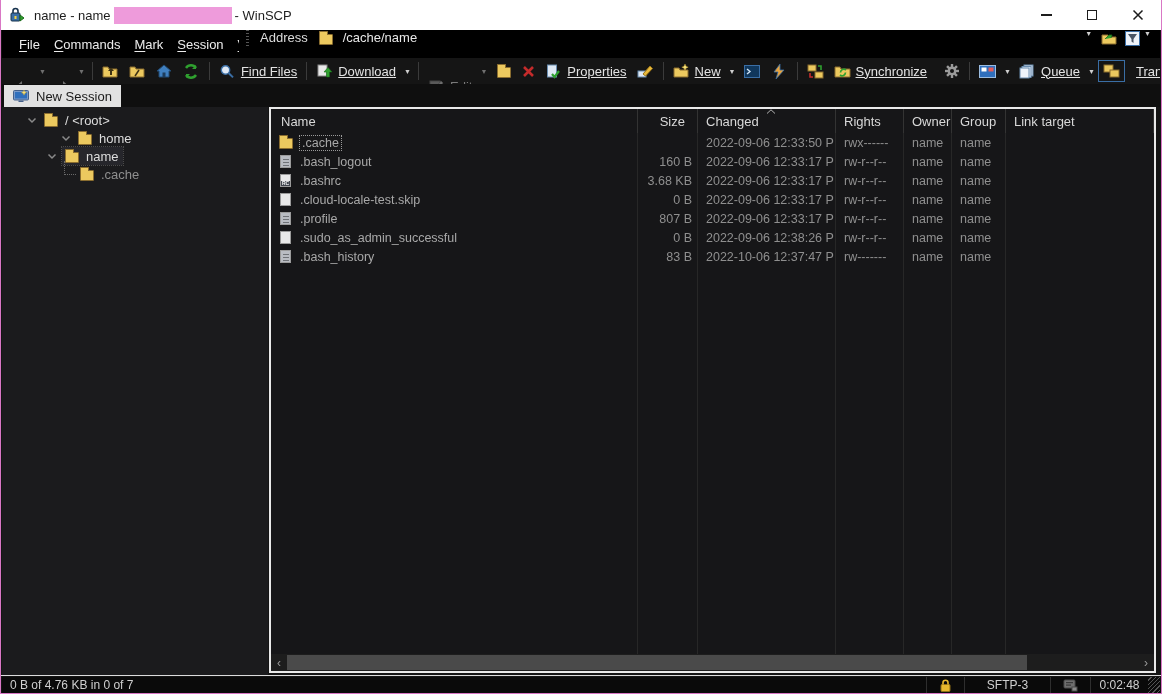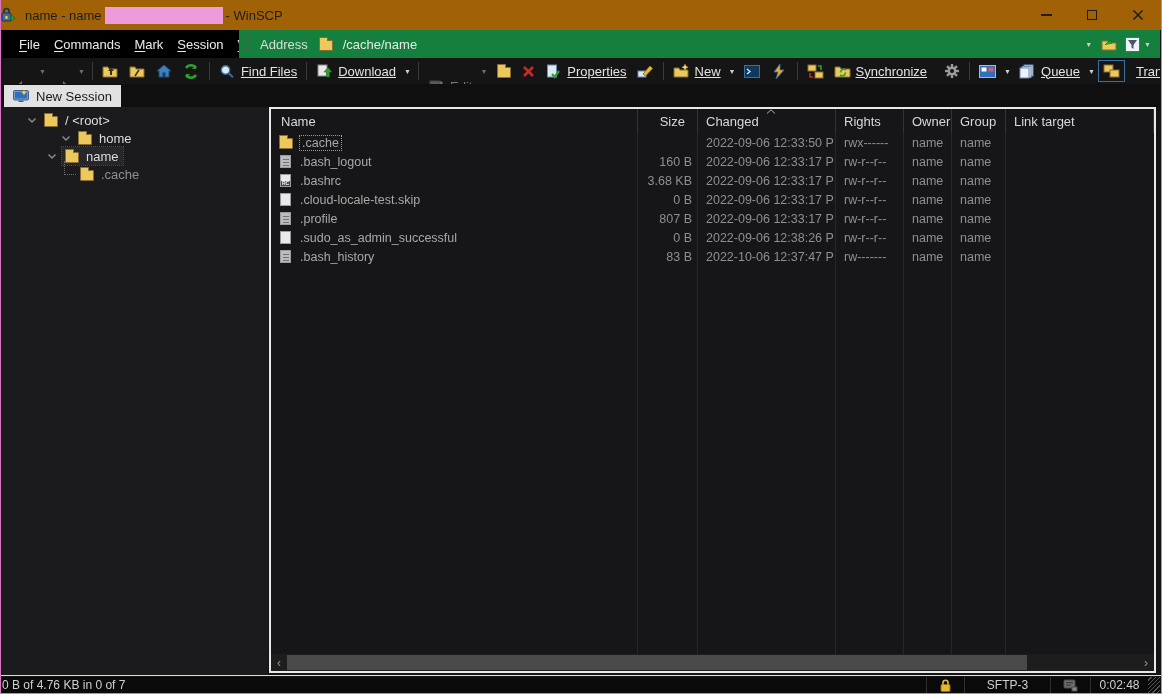--- a/index.html
+++ b/index.html
@@ -4,34 +4,34 @@
 <style>
   * { box-sizing: border-box; margin: 0; padding: 0; }
   html,body { background:#2a2a2a; }
   body { font-family:"Liberation Sans", sans-serif; }
   .window {
     position:relative; width:1162px; height:694px; overflow:hidden;
     background:#141414;
     border-left:1px solid #d977c5; border-right:1px solid #d977c5; border-bottom:1px solid #d977c5;
   }
   
-  .titlebar { position:absolute; top:0; left:0; right:0; height:30px; background:#a16207;
-    display:flex; align-items:center; color:#1d1d1d; font-size:13px; }
+  .titlebar { position:absolute; top:0; left:0; right:0; height:30px; background:#ffffff;
+    display:flex; align-items:center; padding-left:9px; color:#1d1d1d; font-size:13px; }
   .titlebar .app-icon { width:17px; height:16px; margin-right:7px; }
   .title-redact { display:inline-block; width:118px; height:17px; background:#ee9bdb; margin:0 3px; vertical-align:middle; }
   .win-controls { margin-left:auto; display:flex; height:30px; }
   .win-btn { width:46px; height:30px; display:flex; align-items:center; justify-content:center; }
   .glyph-min { width:11px; height:2px; background:#1c1c1c; }
   .glyph-max { width:10px; height:10px; border:1.6px solid #1c1c1c; }
   
   .row2 { position:absolute; top:30px; left:1px; right:1px; height:28px; display:flex; }
   .menus { width:237px; background:#000; display:flex; align-items:center; padding-left:4px; }
   .menu-item { padding:0 7px; color:#ececec; font-size:13px; height:100%; display:flex; align-items:center; }
   .menu-item u { text-underline-offset:2px; }
-  .addressbar { flex:1; background:#15803d; display:flex; align-items:center; padding:0 6px 0 4px; }
+  .addressbar { flex:1; background:#000000; display:flex; align-items:flex-start; padding:0 6px 0 4px; }
   .addr-label { color:#dcdcdc; font-size:13px; margin:0 10px 0 8px; }
   .addr-path { color:#e8e8e8; font-size:13px; margin-left:8px; }
   .grip { width:3px; height:16px; margin:0 3px;
     background:repeating-linear-gradient(to bottom,#555 0 1px, transparent 1px 3px); }
   .spacer { flex:1; }
   .caret { font-size:7px; color:#cfcfcf; margin:0 3px; line-height:1; }
   .caret.dis { color:#6f6f6f; }
   
   .toolbar { position:absolute; top:58px; left:1px; right:1px; height:26px; background:#151515;
     display:flex; align-items:center; padding-left:2px; overflow:hidden; }
@@ -91,21 +91,21 @@
   .hscroll { position:absolute; left:0; right:0; bottom:0; height:17px; background:#1d1d1d; }
   .hs-arrow { position:absolute; top:0; width:16px; height:17px; display:flex; align-items:center; justify-content:center;
     color:#9a9a9a; font-size:12px; }
   .hs-arrow.left { left:0; } .hs-arrow.right { right:0; }
   .hs-thumb { position:absolute; top:1px; height:15px; left:16px; width:740px; background:#4a4a4a; }
   
   .status-sep { position:absolute; top:675px; left:0; right:0; height:1px; background:#dcdcdc; }
   .statusbar { position:absolute; top:677px; left:1px; right:1px; height:16px; background:#0a0a0a;
     display:flex; align-items:center; font-size:12px; color:#cfcfcf; }
   .scell { height:100%; display:flex; align-items:center; justify-content:center; border-left:1px solid #2e2e2e; flex:none; }
-  .scell.summary { flex:1; justify-content:flex-start; border-left:none; }
+  .scell.summary { flex:1; justify-content:flex-start; padding-left:8px; border-left:none; }
   .scell.lock { width:38px; }
   .scell.proto { width:86px; }
   .scell.sicon { width:40px; }
   .scell.time { width:58px; }
   .scell.gripcell { width:12px; border-left:none;
     background:repeating-linear-gradient(135deg, transparent 0 2px, #555 2px 3px); }
 </style>
 </head>
 <body>
 

